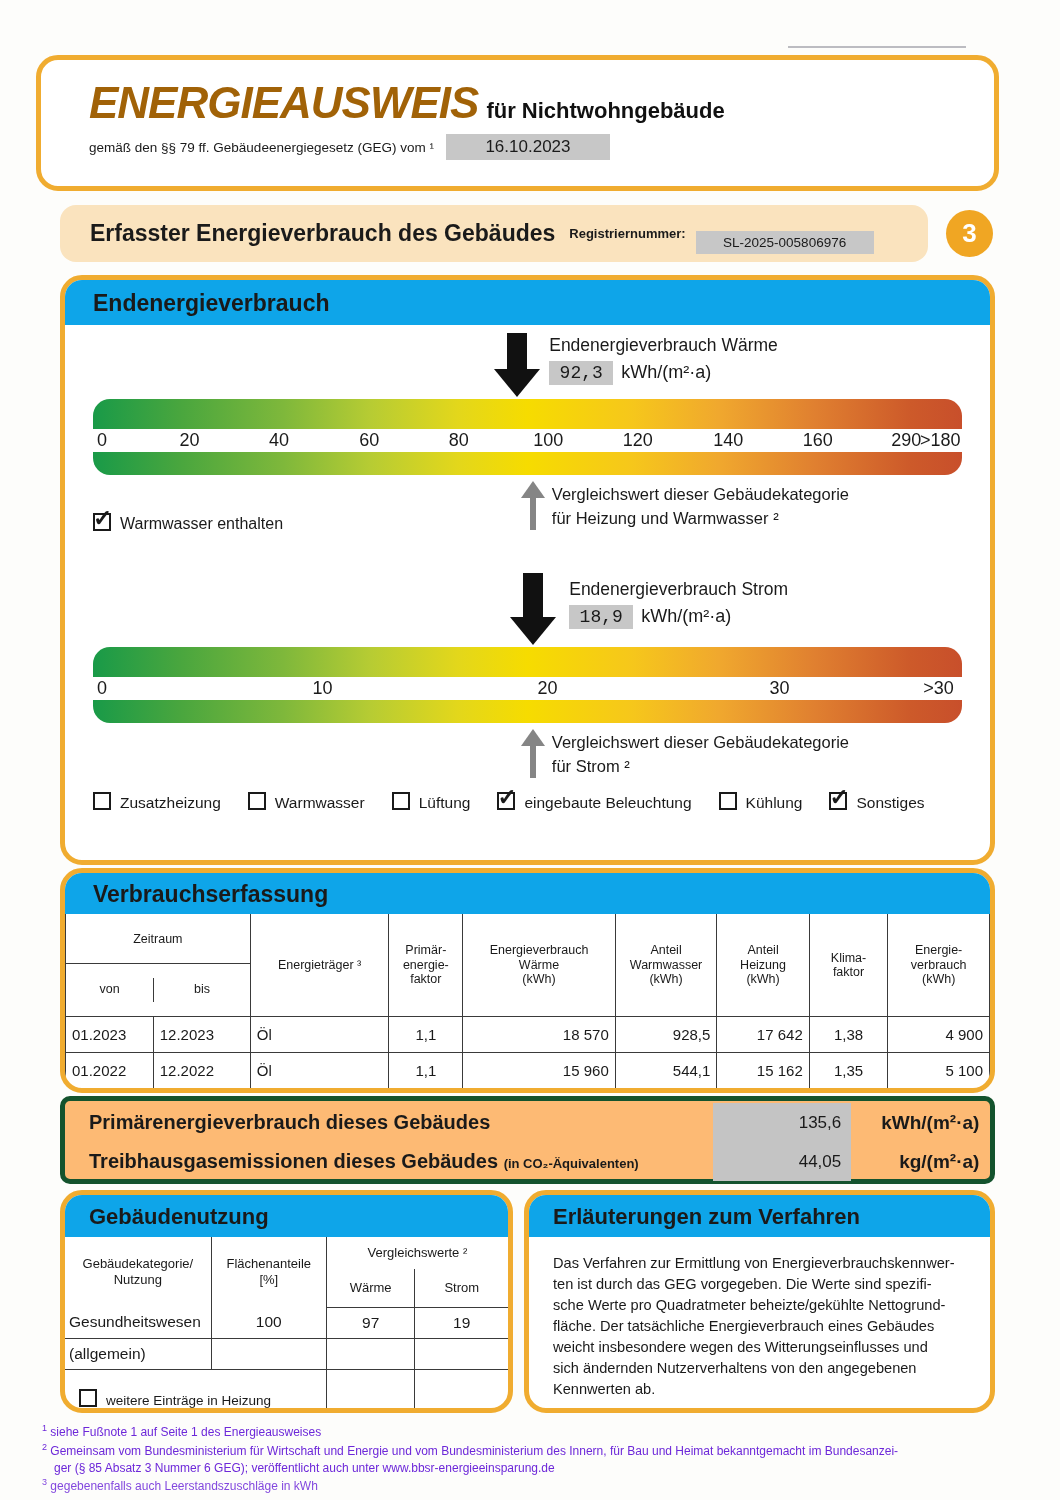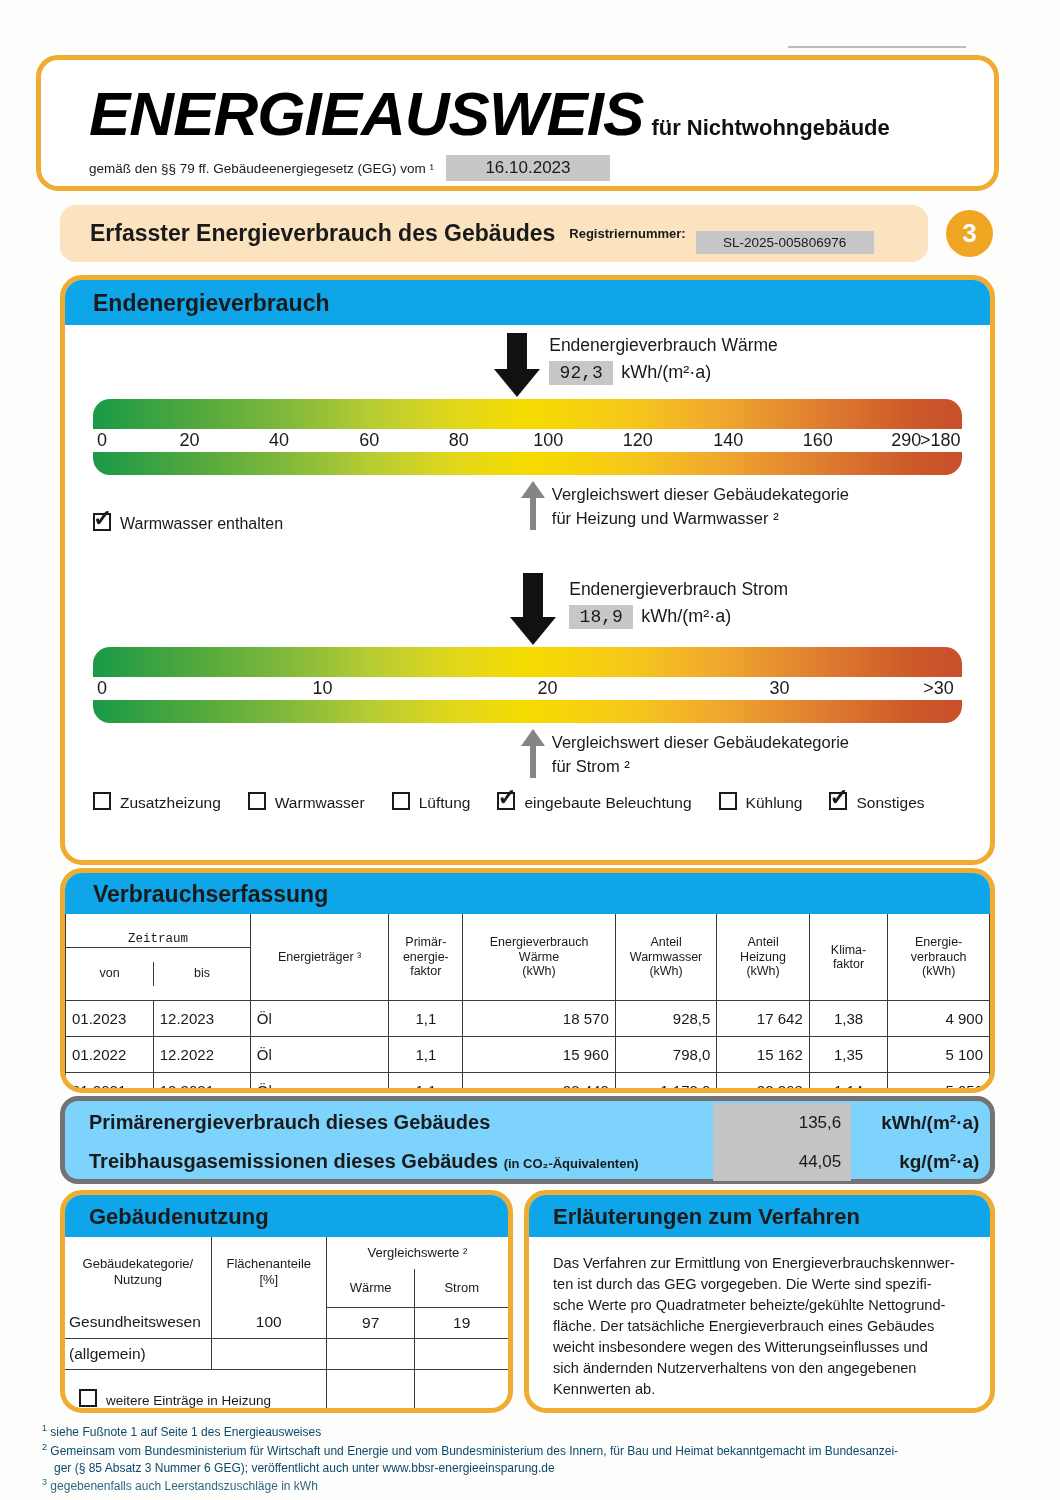--- a/index.html
+++ b/index.html
@@ -8,21 +8,21 @@
   .scan-line{position:absolute;top:46px;left:788px;width:178px;height:2px;background:#9a9aa2;opacity:.65;}
 
   
   .obox{border:5px solid #f0ac30;border-radius:22px;background:#fff;overflow:hidden;}
   .box-header{background:#0ea5e9;padding:10px 28px 8px 28px;font-size:23px;font-weight:bold;}
   .graybox{background:#c7c7c7;display:inline-block;text-align:center;}
 
   
   .header-box{position:absolute;left:36px;top:55px;width:953px;height:126px;}
   .hdr-inner{padding:18px 0 0 48px;}
-  .main-title{font-size:62px;font-weight:bold;font-style:italic;color:#000000;letter-spacing:-1px;}
+  .main-title{font-size:44px;font-weight:bold;font-style:italic;color:#a16207;letter-spacing:-1px;}
   .sub-title{font-size:22px;font-weight:bold;color:#111;margin-left:8px;}
   .law-row{margin-top:6px;font-size:13.5px;display:flex;align-items:center;}
   .law-date{width:164px;padding:3px 0;margin-left:12px;font-size:17px;}
 
   
   .section-row{position:absolute;left:60px;top:205px;width:940px;display:flex;align-items:center;}
   .section-bar{background:#fae3be;border-radius:16px;height:57px;width:868px;display:flex;align-items:center;padding:0 14px 0 30px;box-sizing:border-box;}
   .section-title{font-size:23px;font-weight:bold;}
   .reg-label{font-size:13px;font-weight:bold;margin-left:14px;white-space:nowrap;}
   .reg-box{width:178px;padding:4px 0;margin-left:10px;font-size:13.5px;margin-top:18px;}
@@ -79,30 +79,30 @@
   .options-row .cb-item{font-size:15.5px;}
 
   
   .verbrauch-box{position:absolute;left:60px;top:868px;width:925px;height:215px;}
   .verbrauch-box .box-header{padding-top:8px;padding-bottom:6px;}
   .vtable{width:100%;border-collapse:collapse;table-layout:fixed;}
   .vtable th,.vtable td{border-left:1.5px solid #3a3a3a;border-right:1.5px solid #3a3a3a;padding:0 6px;}
   .vtable thead th{font-size:12.5px;font-weight:normal;text-align:center;vertical-align:middle;border-bottom:1.5px solid #3a3a3a;height:54px;white-space:pre-line;line-height:1.15;padding:2px;}
   .vtable td{font-size:15px;height:35px;border-bottom:1.5px solid #3a3a3a;}
   .zeitraum-th{padding:0 !important;}
-  .zt-top{border-bottom:1.5px solid #3a3a3a;padding:4px 0 0 0;font-family:Liberation Mono, monospace;}
+  .zt-top{border-bottom:1.5px solid #3a3a3a;padding:4px 0 16px 0;}
   .zt-bottom{display:flex;}
   .zt-von{width:47.5%;border-right:1.5px solid #3a3a3a;padding:4px 0 5px 0;}
   .zt-bis{flex:1;padding:4px 0 5px 0;}
   .td-l{text-align:left;padding-left:8px;}
   .td-c{text-align:center;}
   .td-r{text-align:right;padding-right:12px;}
 
   
-  .summary-box{position:absolute;left:60px;top:1096px;width:925px;height:78px;background:#7dd3fc;border:5px solid #737373;border-radius:18px;box-sizing:content-box;}
+  .summary-box{position:absolute;left:60px;top:1096px;width:925px;height:78px;background:#fdba74;border:5px solid #14532d;border-radius:10px;box-sizing:content-box;}
   .summary-inner{position:relative;height:100%;}
   .summary-graycol{position:absolute;left:70%;top:0;bottom:0;width:15%;background:#c4c4c4;}
   .summary-row{position:relative;display:flex;align-items:center;height:39px;}
   .summary-label{flex:1;padding-left:24px;font-size:20px;font-weight:bold;white-space:nowrap;}
   .summary-sublabel{font-size:13px;font-weight:bold;}
   .summary-row .valwrap{position:absolute;left:70%;width:15%;text-align:right;font-size:17px;box-sizing:border-box;padding-right:10px;}
   .summary-row .unitwrap{position:absolute;left:85.5%;width:14%;text-align:right;font-size:19px;font-weight:bold;padding-right:6px;box-sizing:border-box;}
 
   
   .nutzung-box{position:absolute;left:60px;top:1190px;width:443px;height:213px;}
@@ -118,21 +118,21 @@
   .ntable .r1 td{border-bottom:1.5px solid #3a3a3a;}
   .ntable .r2 td{border-bottom:1.5px solid #3a3a3a;}
   .ntable .r3 td{border-bottom:none;height:40px;vertical-align:bottom;}
   .ntable .r3 .cb-item{font-size:13.5px;padding-left:10px;padding-bottom:4px;display:inline-block;}
 
   .erl-box{position:absolute;left:524px;top:1190px;width:461px;height:213px;}
   .erl-box .box-header{font-size:22px;padding:9px 24px 7px 24px;}
   .erl-text{padding:16px 22px 0 24px;font-size:14.6px;font-weight:500;line-height:1.44;white-space:pre-line;}
 
   
-  .footnotes{position:absolute;left:42px;top:1422px;width:980px;font-size:12px;line-height:1.4;color:#0c4a6e;}
+  .footnotes{position:absolute;left:42px;top:1422px;width:980px;font-size:12px;line-height:1.4;color:#6d28d9;}
   .fn{padding-left:12px;text-indent:-12px;white-space:pre-line;}
   .fn sup{font-size:9px;}
   .fn3{opacity:.85;}
 </style>
 </head>
 <body>
 
 <div class="page">
   <div class="scan-line"></div>
 
@@ -303,21 +303,21 @@
           <td class="td-r">17 642</td>
           <td class="td-c">1,38</td>
           <td class="td-r">4 900</td>
         </tr>
         <tr>
           <td class="td-l">01.2022</td>
           <td class="td-l">12.2022</td>
           <td class="td-l">Öl</td>
           <td class="td-c">1,1</td>
           <td class="td-r">15 960</td>
-          <td class="td-r">798,0</td>
+          <td class="td-r">544,1</td>
           <td class="td-r">15 162</td>
           <td class="td-c">1,35</td>
           <td class="td-r">5 100</td>
         </tr>
         <tr>
           <td class="td-l">01.2021</td>
           <td class="td-l">12.2021</td>
           <td class="td-l">Öl</td>
           <td class="td-c">1,1</td>
           <td class="td-r">23 440</td>

